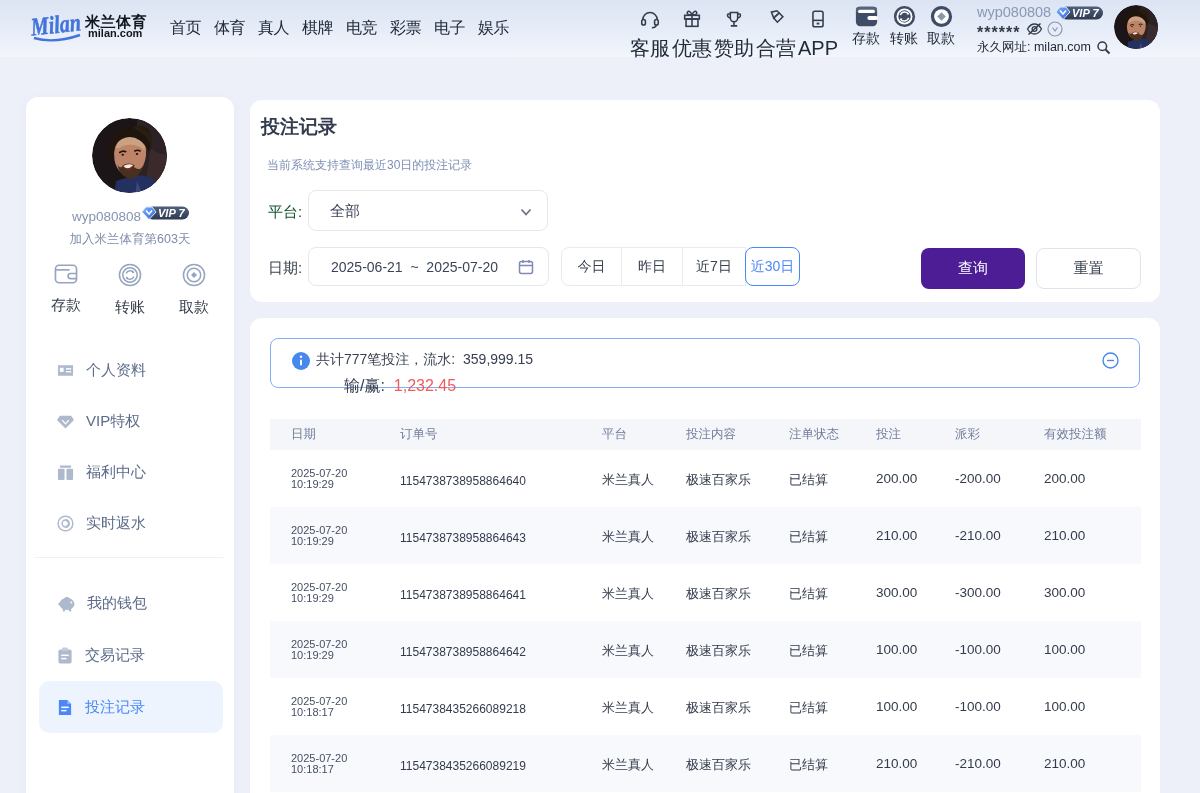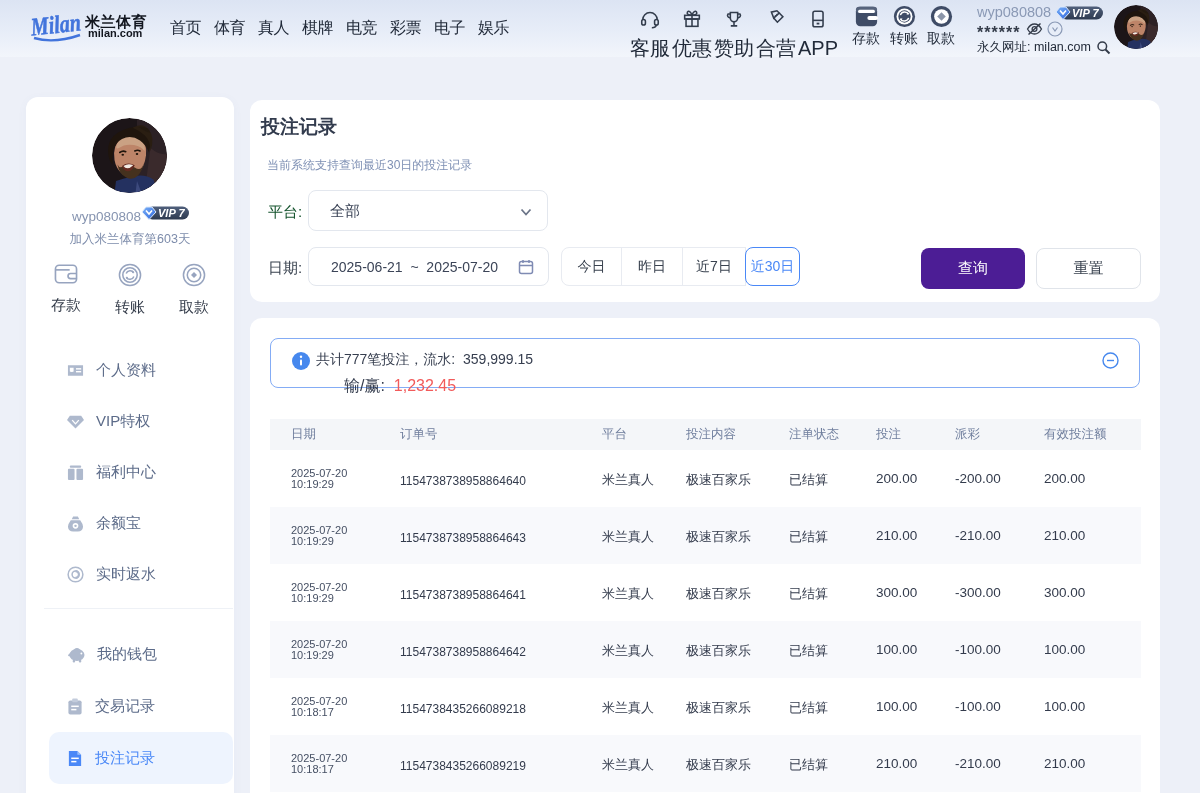--- a/index.html
+++ b/index.html
@@ -29,21 +29,21 @@
 
 .side { position:absolute; left:26px; top:97px; width:208px; height:760px; background:#fff;
   border-radius:12px; box-shadow:0 2px 10px rgba(90,110,160,0.05); }
 .savatar { position:absolute; left:66px; top:21px; width:75px; height:75px; border-radius:50%; overflow:hidden; }
 .sname { position:absolute; left:46px; top:112px; font-size:13.5px; color:#8694b0; }
 .sjoin { position:absolute; left:0; top:134px; width:100%; text-align:center; font-size:12.5px; color:#7d8cab; }
 .sops { position:absolute; left:0; top:166px; width:100%; display:flex; justify-content:center; gap:30px; }
 .sop { width:34px; text-align:center; }
 .sop svg { display:block; margin:0 auto; }
 .sop .lb { font-size:15px; color:#333b49; margin-top:11px; }
-.menu { position:absolute; left:23px; top:248px; width:184px; }
+.menu { position:absolute; left:13px; top:248px; width:184px; }
 .mi { height:51px; display:flex; align-items:center; padding-left:18px; border-radius:10px; }
 .mi svg { margin-right:12px; }
 .mi .t { font-size:15px; color:#5c6b89; }
 .mi.sel { background:#eef4fe; }
 .mi.sel .t { color:#4a88f7; }
 .mdiv { height:1px; background:#eef1f6; margin:8px 0 19px -5px; } .mi2 { height:52px; }
 
 
 .card1 { position:absolute; left:250px; top:100px; width:910px; height:202px; background:#fff; border-radius:12px; }
 .card2 { position:absolute; left:250px; top:318px; width:910px; height:475px; background:#fff; border-radius:12px 12px 0 0; }
@@ -312,29 +312,20 @@
     <div class="mi">
         <svg width="17" height="17" viewBox="0 0 18 18" fill="#aeb9cd">
           <rect x="1" y="5" width="7" height="12" rx="1"></rect>
           <rect x="10" y="5" width="7" height="12" rx="1"></rect>
           <rect x="3" y="1.5" width="12" height="2.5" rx="1"></rect>
           <path d="M4.5 9 h0"></path>
         </svg>
         <div class="t">福利中心</div>
       </div>
     <div class="mi">
-        <svg width="17" height="17" viewBox="0 0 18 18" fill="#aeb9cd">
-          <path d="M6.5 1.5 h5 l1.5 3 h-8 Z"></path>
-          <path d="M4 5.5 h10 q3 4 3 7 a5.5 5.5 0 0 1 -5.5 5 h-5 A5.5 5.5 0 0 1 1 12.5 q0 -3 3 -7 Z"></path>
-          <circle cx="9" cy="11.5" r="3" fill="#fff"></circle>
-          <circle cx="9" cy="11.5" r="1.3" fill="#aeb9cd"></circle>
-        </svg>
-        <div class="t">余额宝</div>
-      </div>
-    <div class="mi">
         <svg width="17" height="17" viewBox="0 0 18 18" fill="none" stroke="#aeb9cd" stroke-width="1.6">
           <circle cx="9" cy="9" r="7.8"></circle>
           <circle cx="9" cy="9" r="3.6"></circle>
           <path d="M9 5.4 a3.6 3.6 0 0 1 0 7.2" stroke-width="2.2"></path>
         </svg>
         <div class="t">实时返水</div>
       </div>
     <div class="mdiv"></div>
     <div class="mi mi2">
         <svg width="18" height="17" viewBox="0 0 19 18" fill="#aeb9cd">

